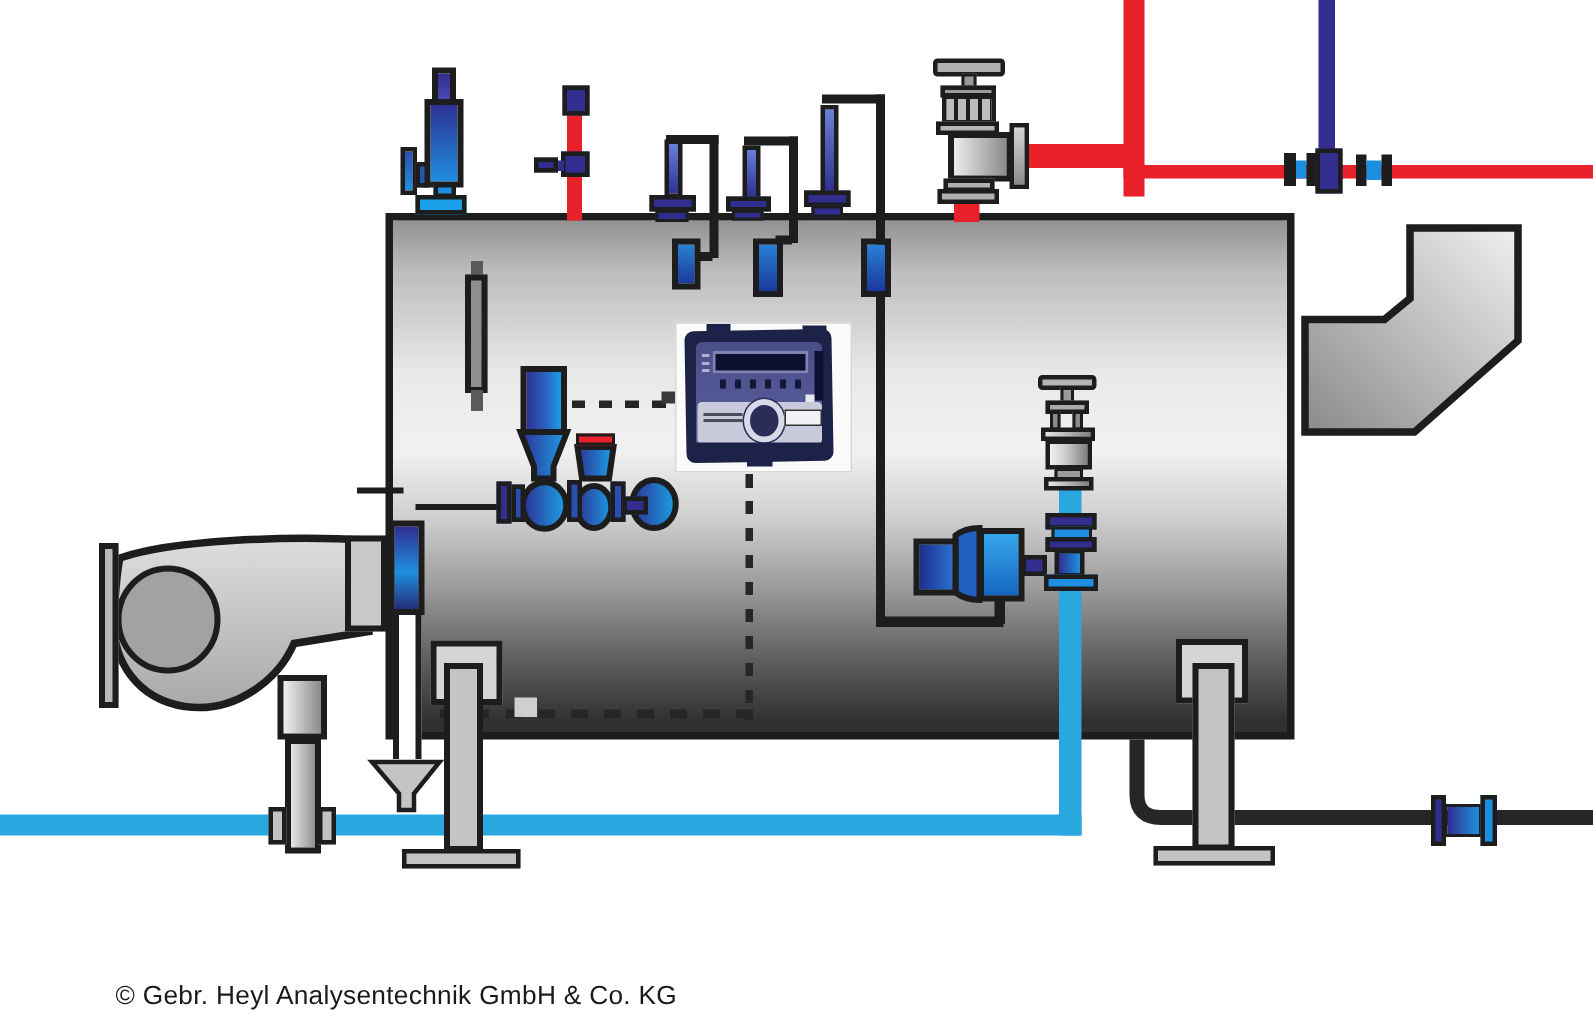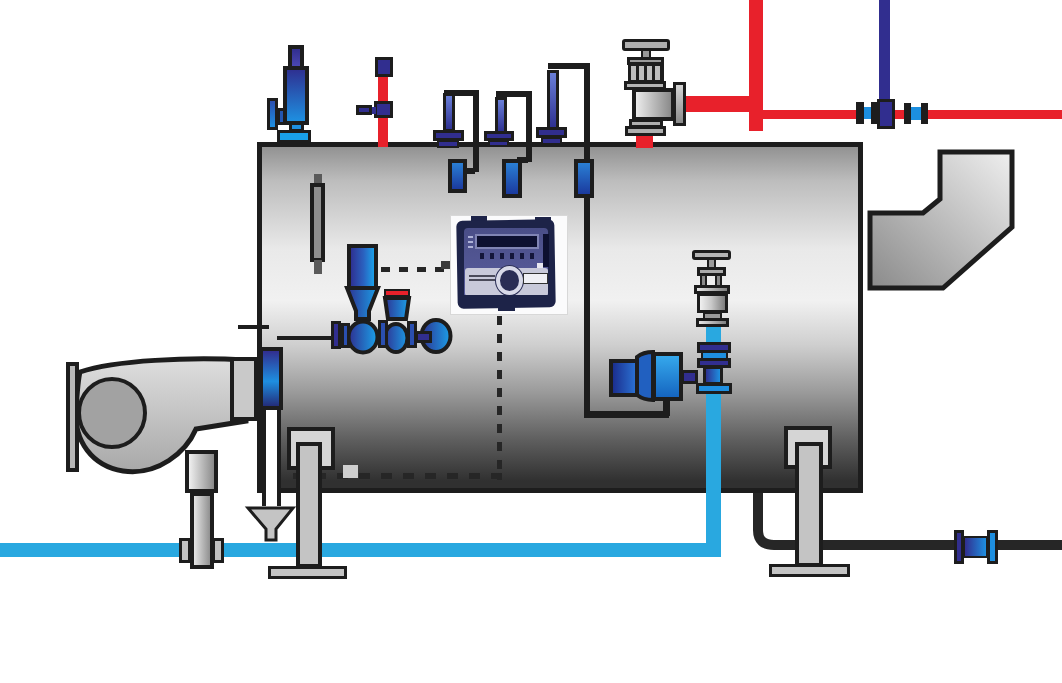--- a/index.html
+++ b/index.html
@@ -221,13 +221,14 @@
   <div class="a z4 b2" style="left:641px;top:49px;width:10px;height:10px;background:#9a9a9a;"></div>
   <div class="a z4 b3" style="left:627px;top:57px;width:37px;height:8px;background:#9a9a9a;"></div>
   <div class="a z4" style="left:628px;top:63px;width:36px;height:20px;border:3px solid #1d1d1d;
        background:repeating-linear-gradient(90deg,#bdbdbd 0 5px,#1d1d1d 5px 8px);"></div>
   <div class="a z4 b3" style="left:624px;top:81px;width:42px;height:9px;background:#b5b5b5;"></div>
   <div class="a z4 b4" style="left:632px;top:88px;width:43px;height:33px;background:linear-gradient(90deg,#ececec,#8a8a8a);"></div>
   <div class="a z4 b3" style="left:629px;top:119px;width:34px;height:9px;background:#b0b0b0;"></div>
   <div class="a z4 b3" style="left:625px;top:126px;width:41px;height:10px;background:#b0b0b0;"></div>
   <div class="a z4 b3" style="left:673px;top:82px;width:13px;height:44px;background:linear-gradient(180deg,#d5d5d5,#8a8a8a);"></div>
 
+  <div id="footer">© Gebr. Heyl Analysentechnik GmbH &amp; Co. KG</div>
 </div>
 
 </body></html>

